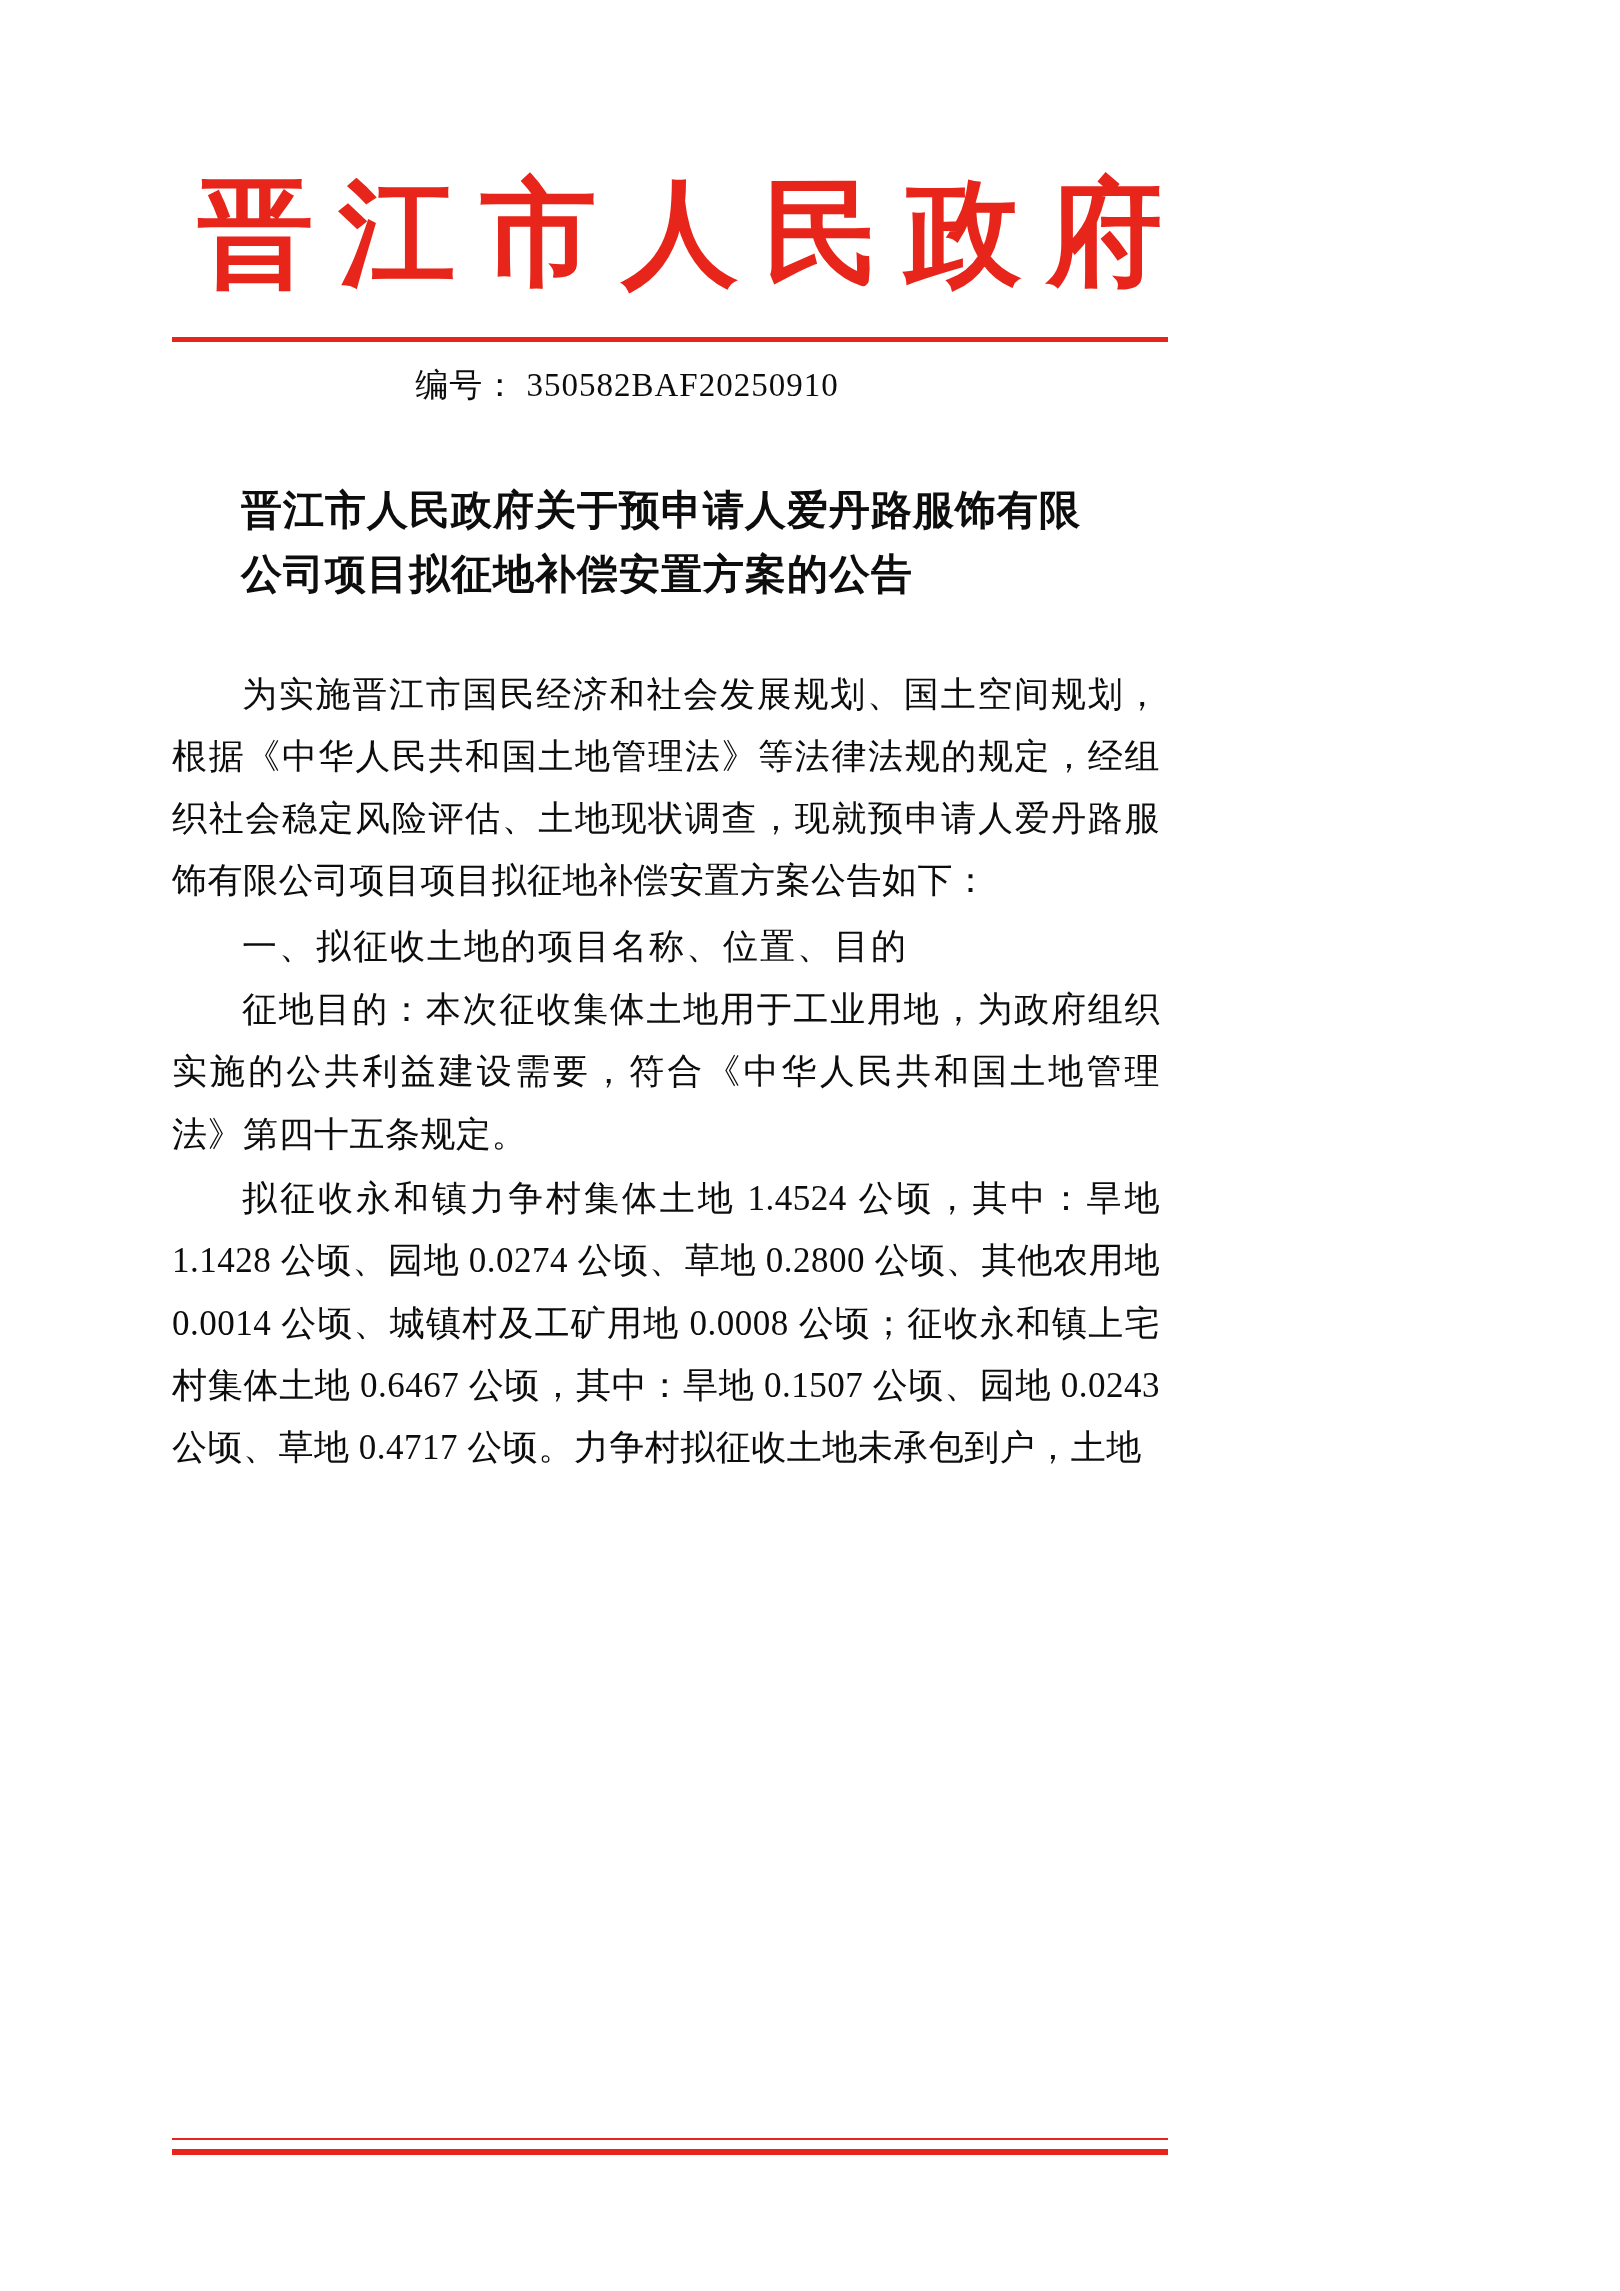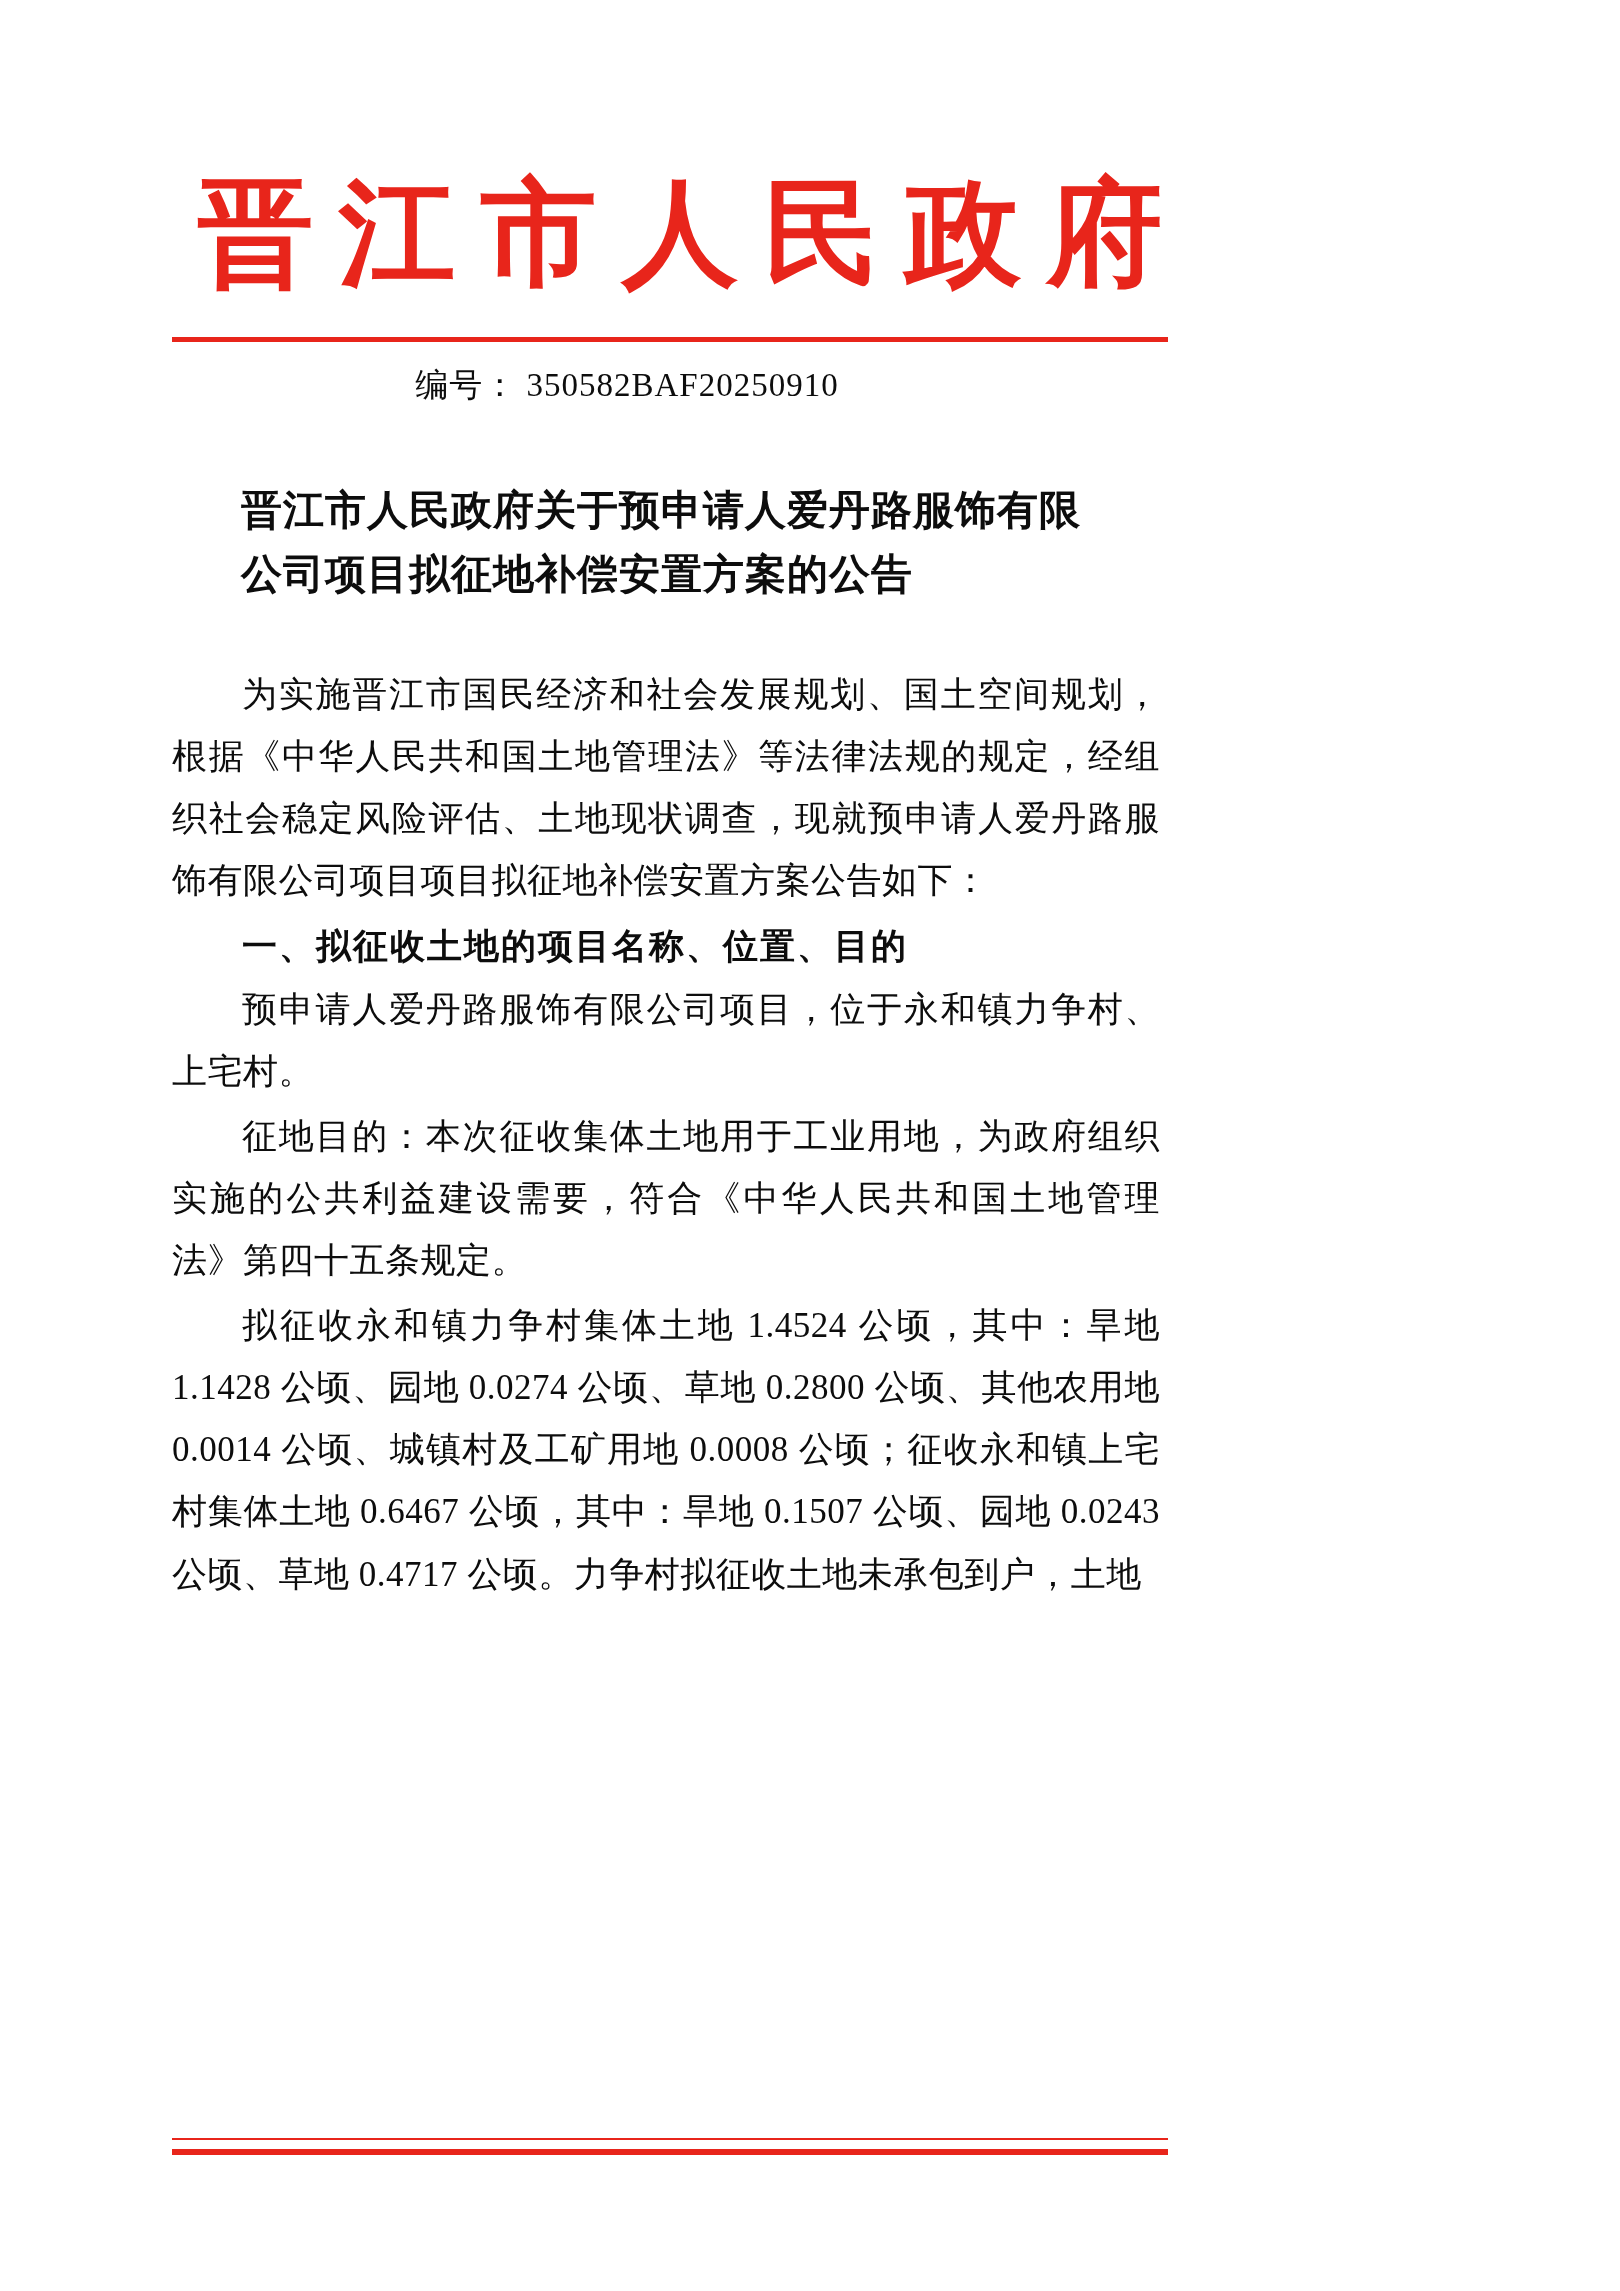--- a/index.html
+++ b/index.html
@@ -79,21 +79,21 @@
     letter-spacing: 0.5px;
     text-align: justify;
     text-justify: inter-ideograph;
   }
   .para {
     text-indent: 2em;
     margin: 0 8px 2px 0;
   }
   .para.section-heading {
     font-family: "DejaVu Serif", "Liberation Serif", serif;
-    font-weight: bold;
+    font-weight: normal;
     letter-spacing: 2px;
   }
 
   
   .footer-rules {
     position: absolute;
     left: 172px;
     right: 172px;
     bottom: 137px;
   }
@@ -119,21 +119,20 @@
 
   <div class="serial-row">
     <div class="serial-text">编号： 350582BAF20250910</div>
   </div>
 
   <h1 class="doc-title">晋江市人民政府关于预申请人爱丹路服饰有限公司项目拟征地补偿安置方案的公告</h1>
 
   <div class="body-text">
     <p class="para">为实施晋江市国民经济和社会发展规划、国土空间规划，根据《中华人民共和国土地管理法》等法律法规的规定，经组织社会稳定风险评估、土地现状调查，现就预申请人爱丹路服饰有限公司项目项目拟征地补偿安置方案公告如下：</p>
     <p class="para section-heading">一、拟征收土地的项目名称、位置、目的</p>
-    <p class="para">预申请人爱丹路服饰有限公司项目，位于永和镇力争村、上宅村。</p>
     <p class="para">征地目的：本次征收集体土地用于工业用地，为政府组织实施的公共利益建设需要，符合《中华人民共和国土地管理法》第四十五条规定。</p>
     <p class="para">拟征收永和镇力争村集体土地 1.4524 公顷，其中：旱地 1.1428 公顷、园地 0.0274 公顷、草地 0.2800 公顷、其他农用地 0.0014 公顷、城镇村及工矿用地 0.0008 公顷；征收永和镇上宅村集体土地 0.6467 公顷，其中：旱地 0.1507 公顷、园地 0.0243 公顷、草地 0.4717 公顷。力争村拟征收土地未承包到户，土地</p>
   </div>
 
   <div class="footer-rules">
     <div class="footer-rule-thin"></div>
     <div class="footer-rule-thick"></div>
   </div>
 
 </div>

